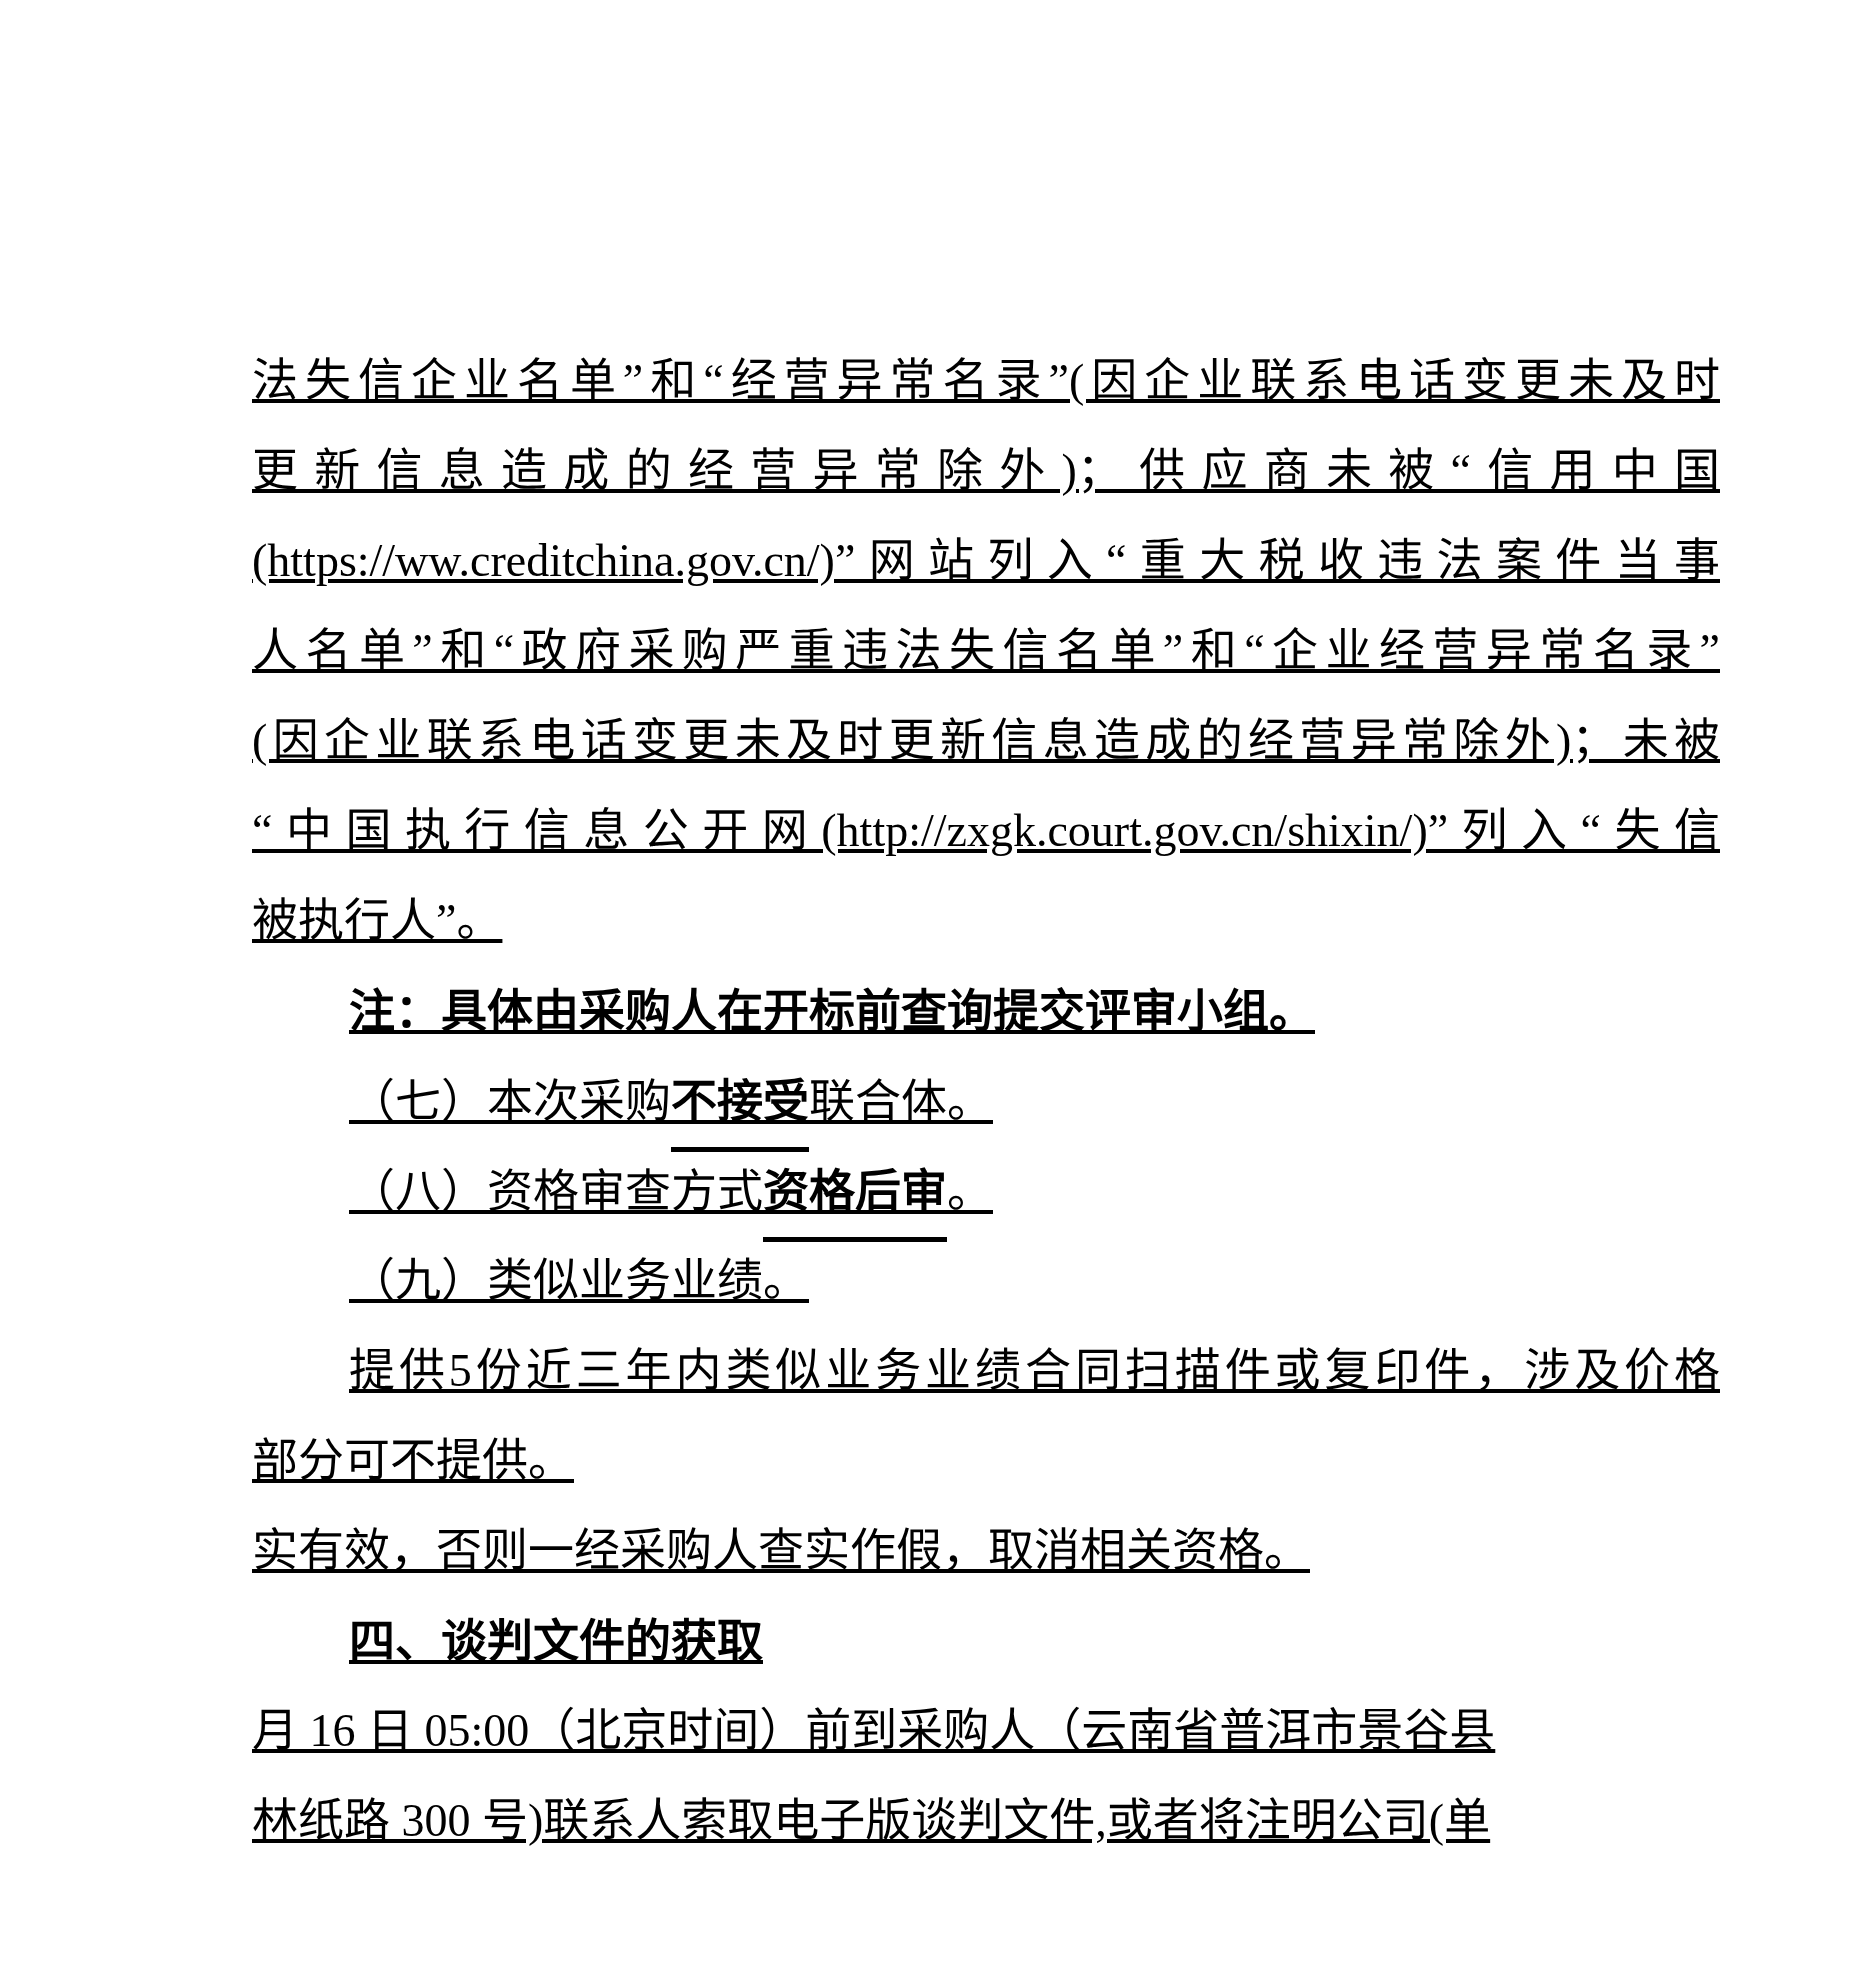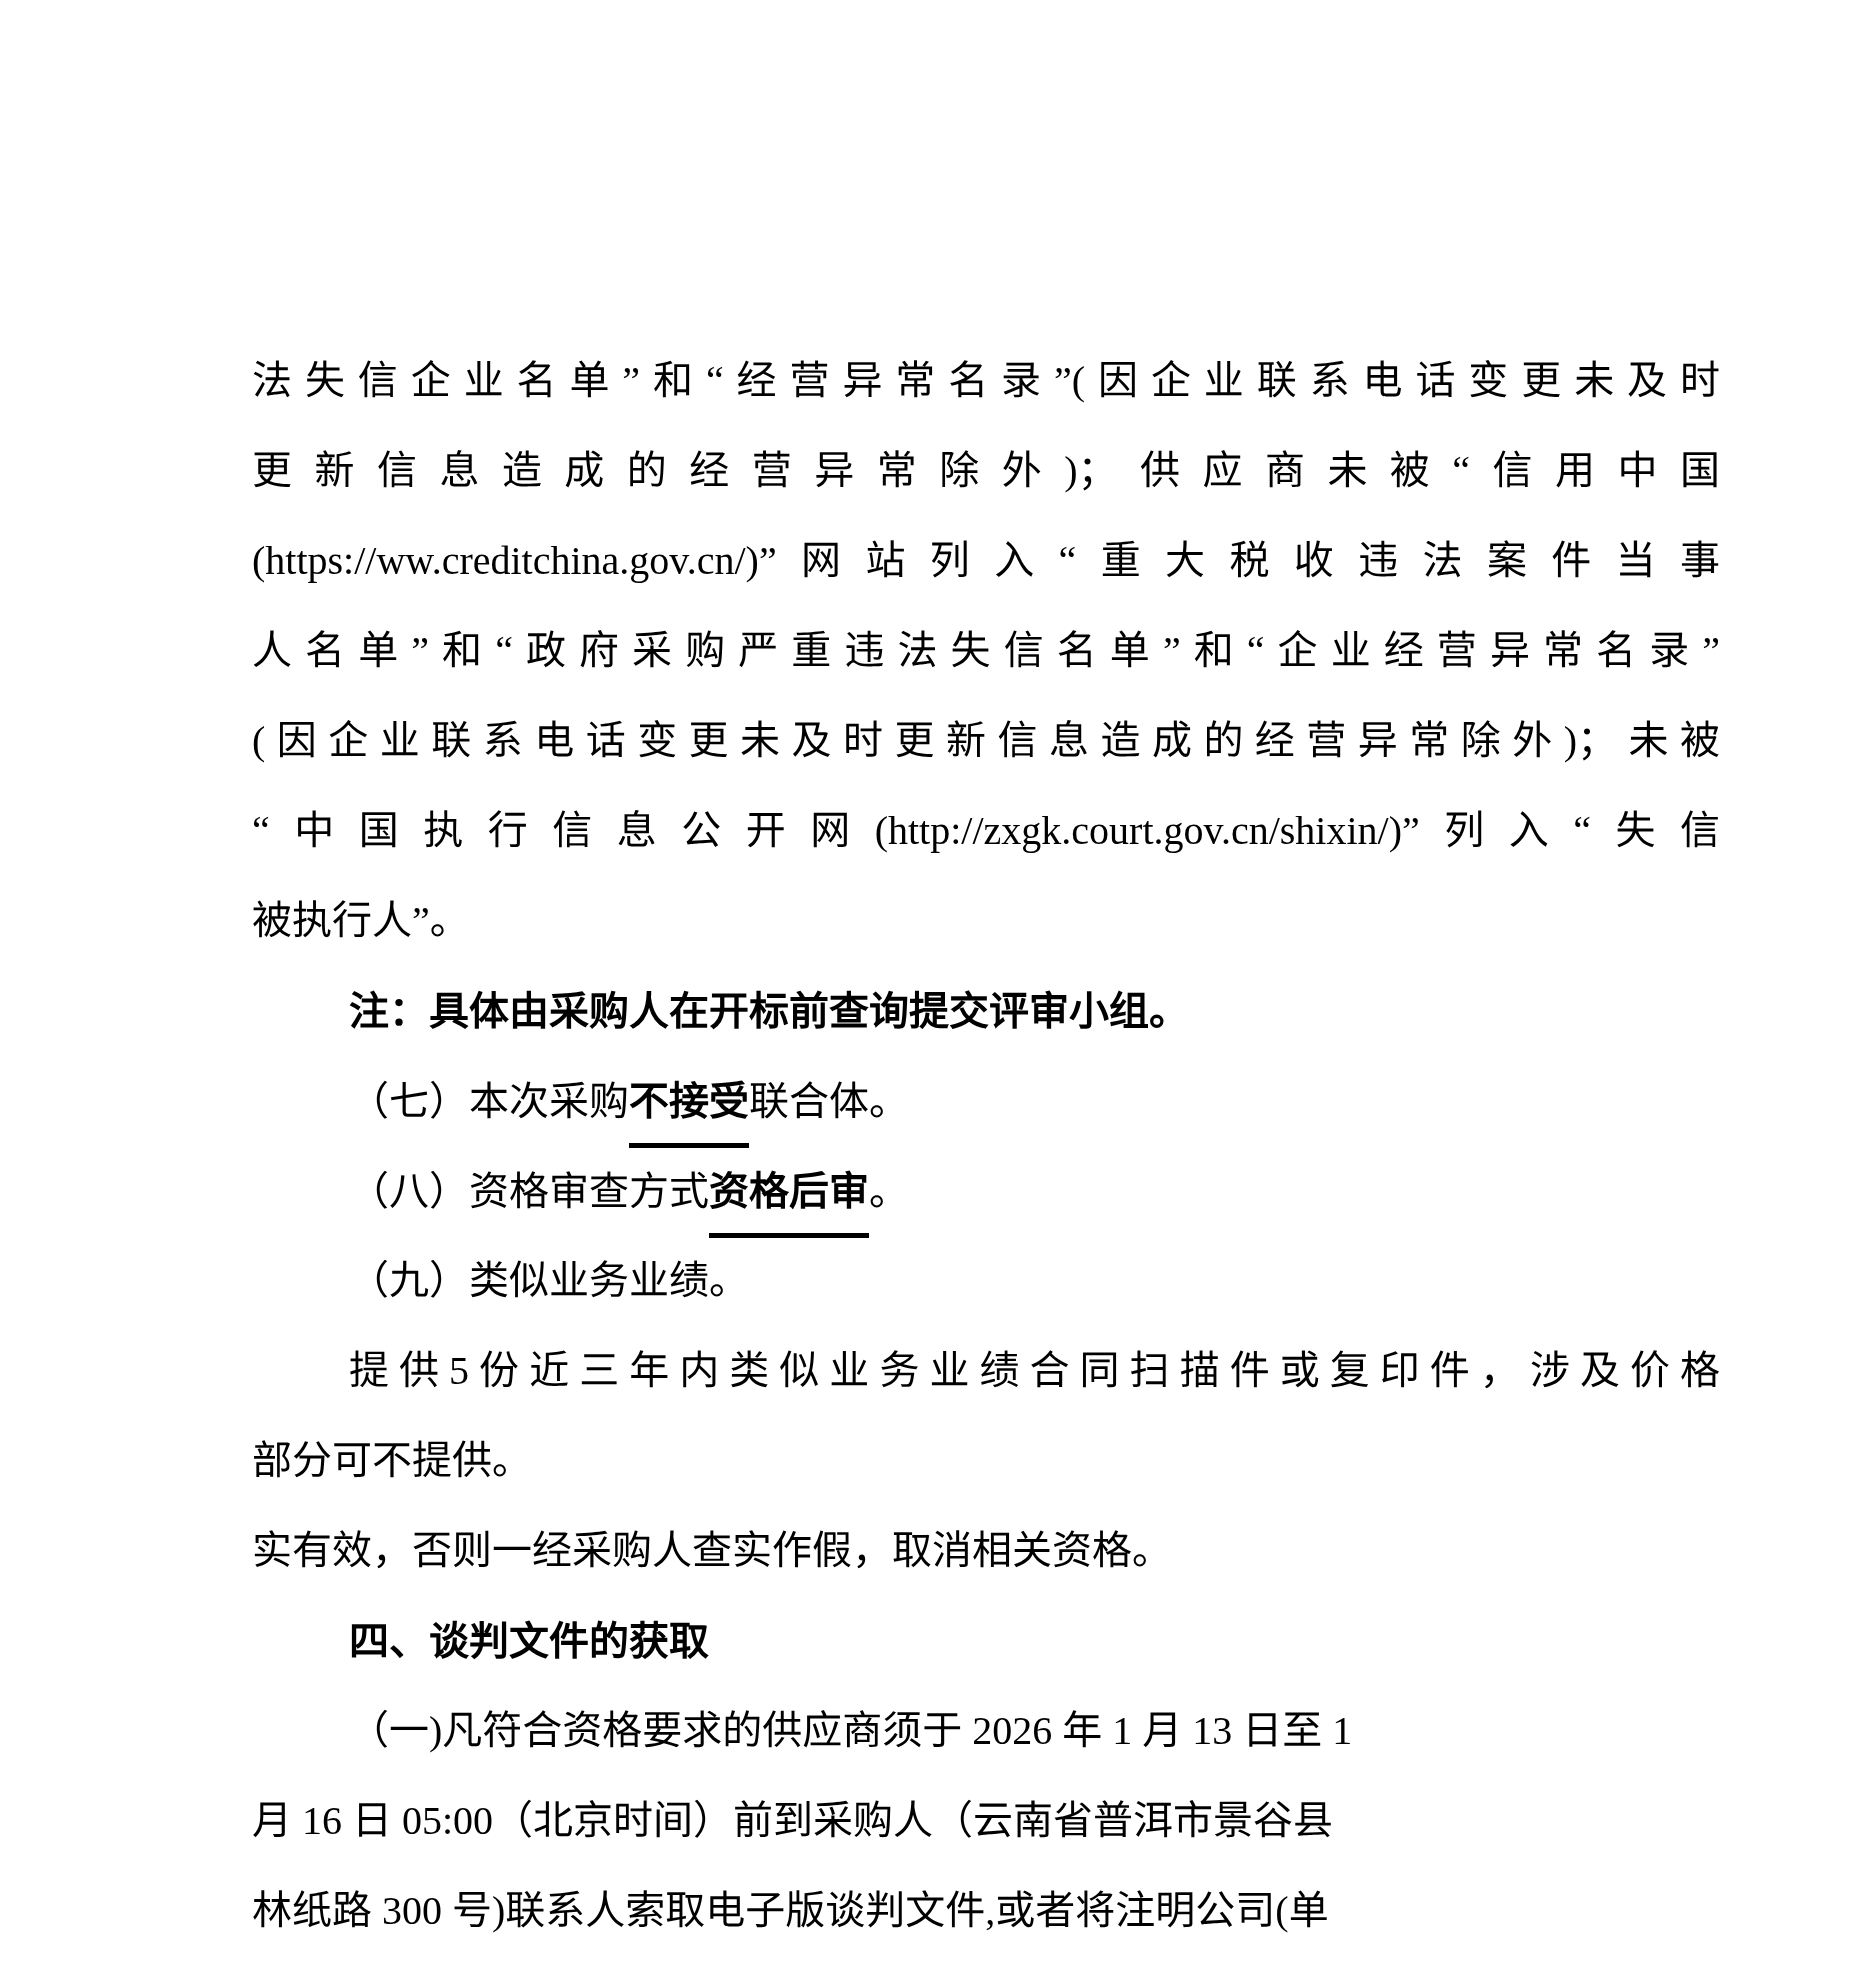--- a/index.html
+++ b/index.html
@@ -17,23 +17,24 @@
   }
   .content {
     position: absolute;
     left: 252px;
     top: 336px;
     width: 1468px;
   }
   .line {
     height: 90px;
     line-height: 90px;
-    font-size: 40px;
+    font-size: 46px;
     text-align: left;
     white-space: nowrap;
+    text-decoration: underline;
   }
   .j {
     white-space: normal;
     text-align: justify;
     text-align-last: justify;
     text-justify: inter-character;
     overflow: hidden;
   }
   .ind {
     text-indent: 97px;
@@ -65,18 +66,17 @@
     <span>（七）本次采购</span><span class="em">不接受</span><span>联合体。</span>
   </div>
   <div class="line ind">
     <span>（八）资格审查方式</span><span class="em">资格后审</span><span>。</span>
   </div>
   <div class="line ind">（九）类似业务业绩。</div>
   <div class="line ind j">提供5份近三年内类似业务业绩合同扫描件或复印件，涉及价格</div>
   <div class="line">部分可不提供。</div>
   <div class="line">实有效，否则一经采购人查实作假，取消相关资格。</div>
   <div class="line ind hei">四、谈判文件的获取</div>
-  <div class="line ind">（一)凡符合资格要求的供应商须于 2026 年 1 月 13 日至 1</div>
   <div class="line">月 16 日 05:00（北京时间）前到采购人（云南省普洱市景谷县</div>
   <div class="line">林纸路 300 号)联系人索取电子版谈判文件,或者将注明公司(单</div>
 
 </div>
 
 
 </body></html>

